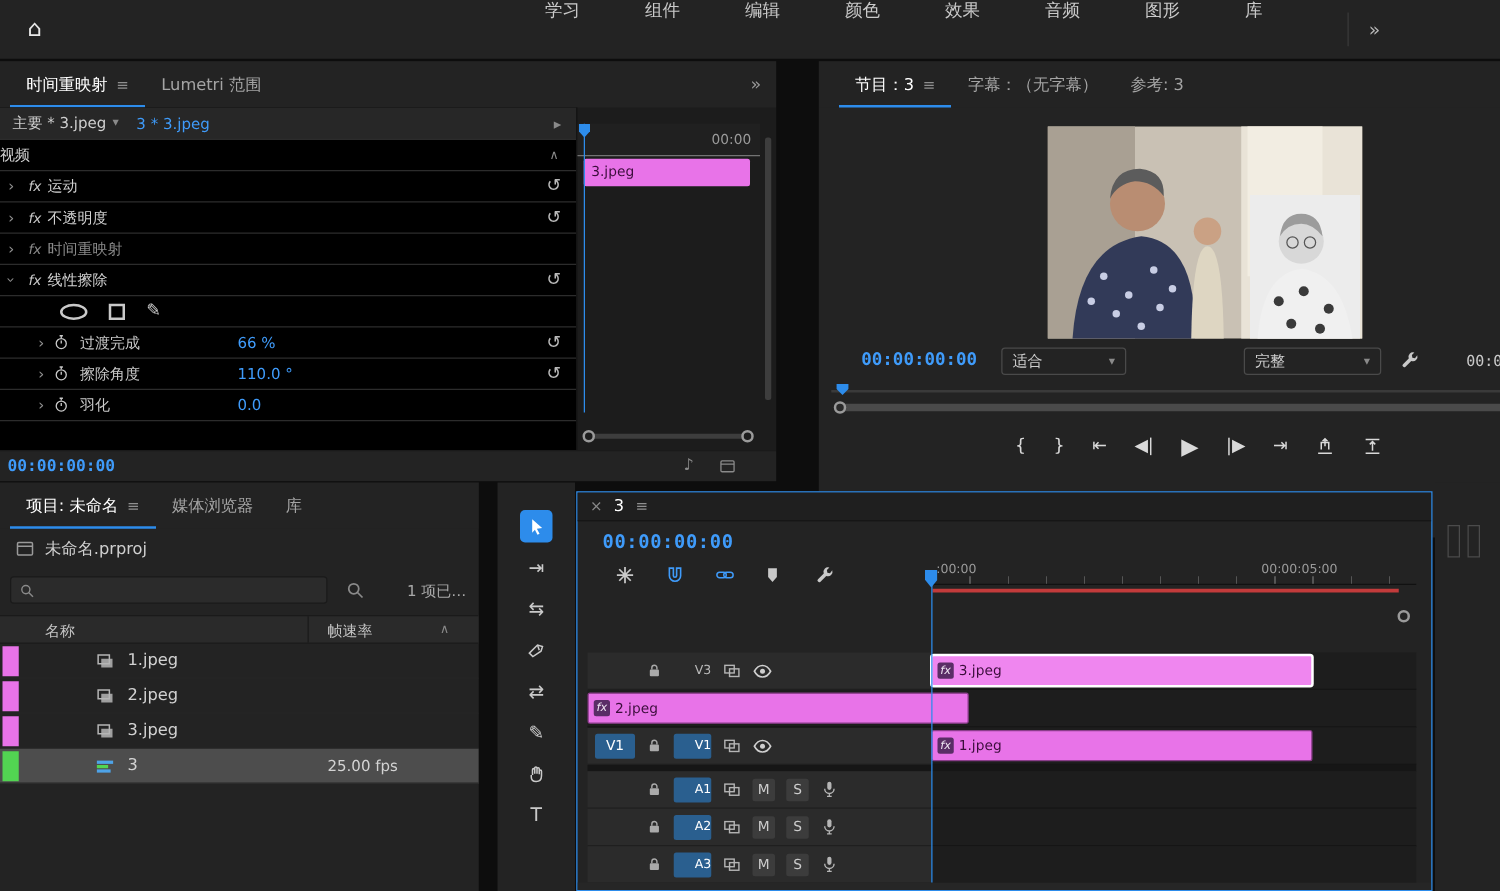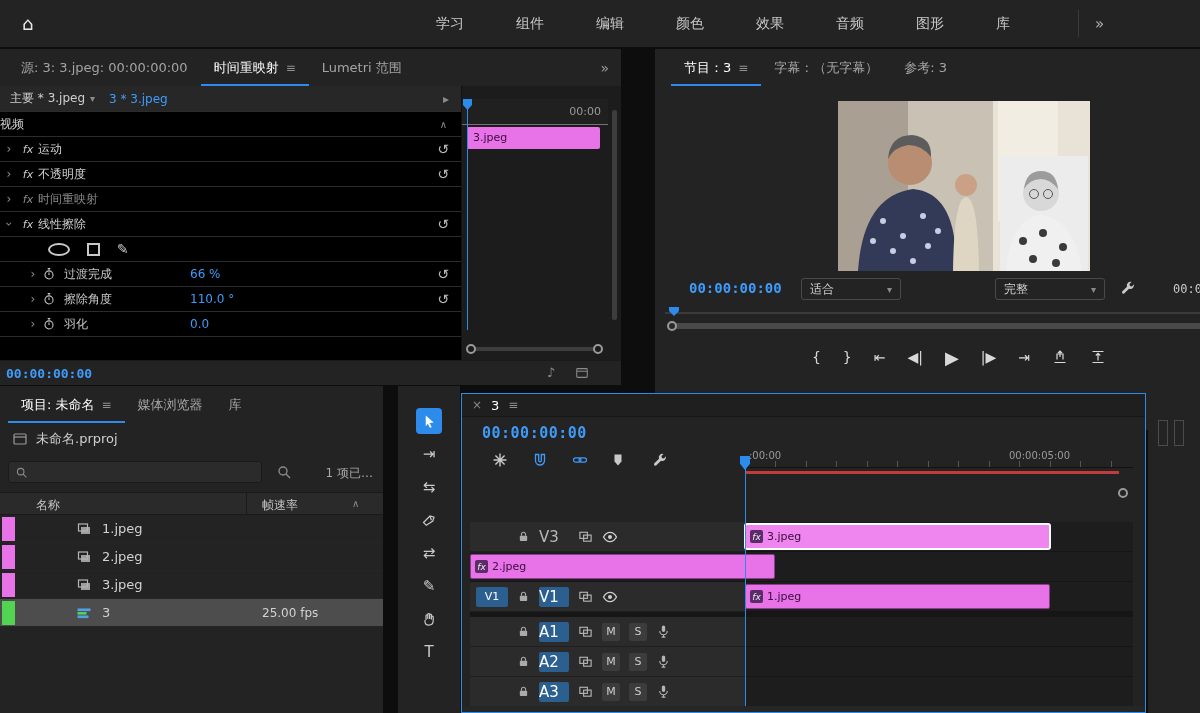--- a/index.html
+++ b/index.html
@@ -6,21 +6,21 @@
 html,body{width:1200px;height:713px}
 body{background:#0d0d0d;font-family:"DejaVu Sans","Liberation Sans",sans-serif;color:#d4d4d4;font-size:12px;overflow:hidden}
 .app{position:relative;width:1200px;height:713px}
 .panel{position:absolute;background:#232323;overflow:hidden}
 .tc{font-family:"DejaVu Sans Mono","Liberation Mono",monospace;color:#3f9bfa;font-weight:bold}
 .ic{display:inline-block;vertical-align:middle;fill:currentColor}.i13{width:13px;height:13px}.i14{width:14px;height:14px}
 .i15{width:15px;height:15px}.i16{width:16px;height:16px}
 
 .topbar{position:absolute;left:0;top:0;width:1200px;height:47px;background:#232323;display:flex;align-items:center}
 .home{position:absolute;left:22px;top:13px;font-size:18px;color:#e8e8e8}
-.menu{position:absolute;left:410px;top:0;height:47px;display:flex;align-items:center}
+.menu{position:absolute;left:410px;top:0;height:47px;display:flex;align-items:flex-start}
 .menu-item{padding:0 26px;font-size:14px;color:#c9c9c9;white-space:nowrap}
 .top-ovf{position:absolute;left:1078px;top:10px;height:27px;display:flex;align-items:center;border-left:1px solid #3a3a3a;padding-left:16px;color:#b5b5b5;font-size:15px}
 
 .tabs{display:flex;align-items:stretch;height:37px;padding-left:8px;background:#232323;position:relative}
 .tab{display:flex;align-items:center;gap:7px;padding:0 13px;font-size:13px;color:#a4a4a4;white-space:nowrap}
 .tab.active{color:#fff;box-shadow:inset 0 -2px 0 #2d8ceb}
 .pmenu{color:#8f8f8f;font-size:12px}
 .ovf{position:absolute;right:12px;top:11px;color:#9a9a9a;font-size:14px}
 
 .ec-left{position:absolute;left:0;top:37px;width:461px;bottom:25px;background:#000000}
@@ -86,21 +86,21 @@
 .tl-ticks{position:absolute;left:0;right:0;bottom:0;height:6px;background:repeating-linear-gradient(90deg,#555 0 1px,transparent 1px 30.5px)}
 .renderbar{position:absolute;left:284px;top:77px;width:373px;height:3px;background:#c23b3b}
 .ph-head{position:absolute;left:278px;top:62px;width:10px;height:14px;background:#2d8ceb;clip-path:polygon(0 0,100% 0,100% 55%,50% 100%,0 55%);z-index:40}
 .ph-line{position:absolute;left:283px;top:74px;bottom:6px;width:1px;background:#2d8ceb;z-index:40}
 .tracks{position:absolute;left:8px;top:128px;right:12px}
 .trow{height:30px;display:flex}
 .thead{width:275px;background:#2b2b2b;border-bottom:1px solid #1f1f1f;display:flex;align-items:center;gap:9px;padding-left:6px;flex:none}
 .tcont{flex:1;background:#1d1d1d;border-bottom:1px solid #151515;position:relative}
 .src{width:32px;height:20px;border-radius:2px;flex:none}
 .srcblue{background:#2a5f8f;color:#fff;font-size:11px;text-align:center;line-height:20px}
-.tname{width:30px;height:20px;border-radius:2px;font-size:15px;text-align:left;line-height:20px;color:#b9b9b9;flex:none}
+.tname{width:30px;height:20px;border-radius:2px;font-size:10px;text-align:right;line-height:20px;color:#b9b9b9;flex:none}
 .tname.blue{background:#2a5f8f;color:#fff}
 .msbox{width:18px;height:18px;background:#3c3c3c;border-radius:2px;color:#cccccc;font-size:11px;text-align:center;line-height:18px;flex:none}
 .avdiv{height:5px;background:#161616}
 .clip{position:absolute;left:0;top:2px;height:25px;width:305px;background:#e873e8;border:1px solid #8a3d8a;border-radius:2px;display:flex;align-items:center;gap:4px;padding:0 4px;color:#3a0d3a;font-size:11px;overflow:hidden}
 .clip.sel{border:1px solid #fff;box-shadow:0 0 0 1px #fff;background:#ef86ef}
 .fxb{width:13px;height:13px;background:#5a2d66;color:#efe6f2;font-style:italic;font-size:9px;border-radius:2px;display:flex;align-items:center;justify-content:center;flex:none}
 .tl-bottom{position:absolute;left:0;right:0;bottom:0;height:6px;background:#262626}
 
 .meterbox{position:absolute;border:1px solid #4b4b4b}
 </style>
@@ -195,21 +195,20 @@
       <span class="menu-item">效果</span>
       <span class="menu-item">音频</span>
       <span class="menu-item">图形</span>
       <span class="menu-item">库</span>
     </div>
     <span class="top-ovf">»</span>
   </div>
 
   <div class="panel" style="left:0;top:49px;width:621px;height:336px">
     <div class="tabs">
-      <span class="tab">源: 3: 3.jpeg: 00:00:00:00</span>
       <span class="tab active">
         <span>时间重映射</span>
         <span class="pmenu">≡</span>
       </span>
       <span class="tab">Lumetri 范围</span>
       <span class="ovf">»</span>
     </div>
 
     <div class="ec-left">
       <div class="ecrow first">

